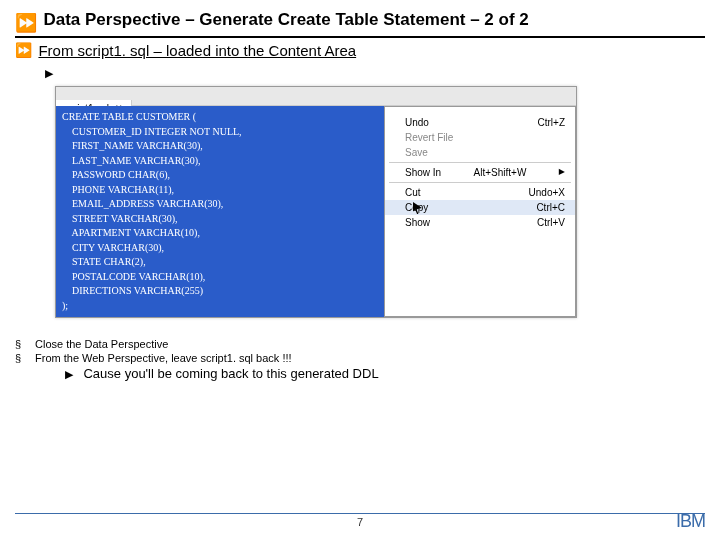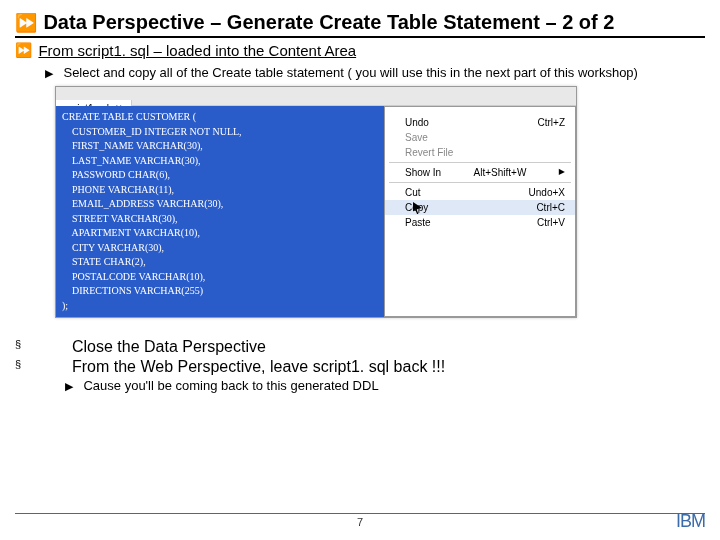--- a/index.html
+++ b/index.html
@@ -18,21 +18,21 @@
     border-bottom: 2px solid #000;
     padding-bottom: 2px;
     margin-bottom: 4px;
   }
   .title-icon {
     font-size: 18px;
     margin-right: 6px;
     margin-top: 2px;
   }
   .title-text {
-    font-size: 20px;
+    font-size: 17px;
     font-weight: bold;
     line-height: 1.2;
   }
   .sub1 {
     display: flex;
     align-items: flex-start;
     margin-bottom: 6px;
   }
   .sub1-icon { font-size: 14px; margin-right: 6px; }
   .sub1-text { font-size: 15px; text-decoration: underline; }
@@ -96,21 +96,21 @@
     padding: 2px 10px 2px 20px;
     position:relative;
   }
   .ctx-item.disabled { color:#888; }
   .ctx-item.sel { background:#dfe8f6; }
   .ctx-sep { height:1px; background:#ccc; margin:2px 4px; }
   .ctx-arrow { font-size:8px; }
   .bullet-list { margin-top: 20px; }
   .b-row { display:flex; margin-bottom:2px;}
   .b-icon { width:20px; font-size:11px; }
-  .b-text { font-size:16px;margin-left:37px; }
+  .b-text { font-size:11px; }
   .footer {
     position:absolute;
     bottom:12px;
     left:15px;
     right:15px;
     border-top:1px solid #3b6caa;
     display:flex;
     justify-content:center;
     align-items:center;
     padding-top:2px;
@@ -153,21 +153,20 @@
   <span class="title-text">Data Perspective – Generate Create Table Statement – 2 of 2</span>
 </div>
 
 <div class="sub1">
   <span class="sub1-icon">⏩</span>
   <span class="sub1-text">From script1. sql – loaded into the Content Area</span>
 </div>
 
 <div class="sub2">
   <span class="sub2-icon">▶</span>
-  <span class="sub2-text">Select and copy all of the Create table statement ( you will use this in the next part of this workshop)</span>
 </div>
 
 <div class="shot-wrap">
   <div class="tab-bar">
     <div class="tab">
       <span>script1.sql</span>
       <span class="tab-close">✕</span>
     </div>
   </div>
   <div class="code-pane">
@@ -184,42 +183,42 @@
     STATE CHAR(2),
     POSTALCODE VARCHAR(10),
     DIRECTIONS VARCHAR(255)
 );</div>
     <div class="ctx-menu">
       <div class="ctx-item">
         <span>Undo</span>
         <span>Ctrl+Z</span>
       </div>
       <div class="ctx-item disabled">
+        <span>Revert File</span>
+      </div>
+      <div class="ctx-item disabled">
         <span>Save</span>
-      </div>
-      <div class="ctx-item disabled">
-        <span>Revert File</span>
       </div>
       <div class="ctx-sep"></div>
       <div class="ctx-item">
         <span>Show In</span>
         <span>Alt+Shift+W</span>
         <span class="ctx-arrow">▶</span>
       </div>
       <div class="ctx-sep"></div>
       <div class="ctx-item">
         <span>Cut</span>
         <span>Undo+X</span>
       </div>
       <div class="ctx-item sel cursor">
         <span>Copy</span>
         <span>Ctrl+C</span>
       </div>
       <div class="ctx-item">
-        <span>Paste</span>
+        <span>Show</span>
         <span>Ctrl+V</span>
       </div>
     </div>
   </div>
 </div>
 
 <div class="bullet-list">
   <div class="b-row">
     <span class="b-icon">§</span>
     <span class="b-text">Close the Data Perspective</span>

